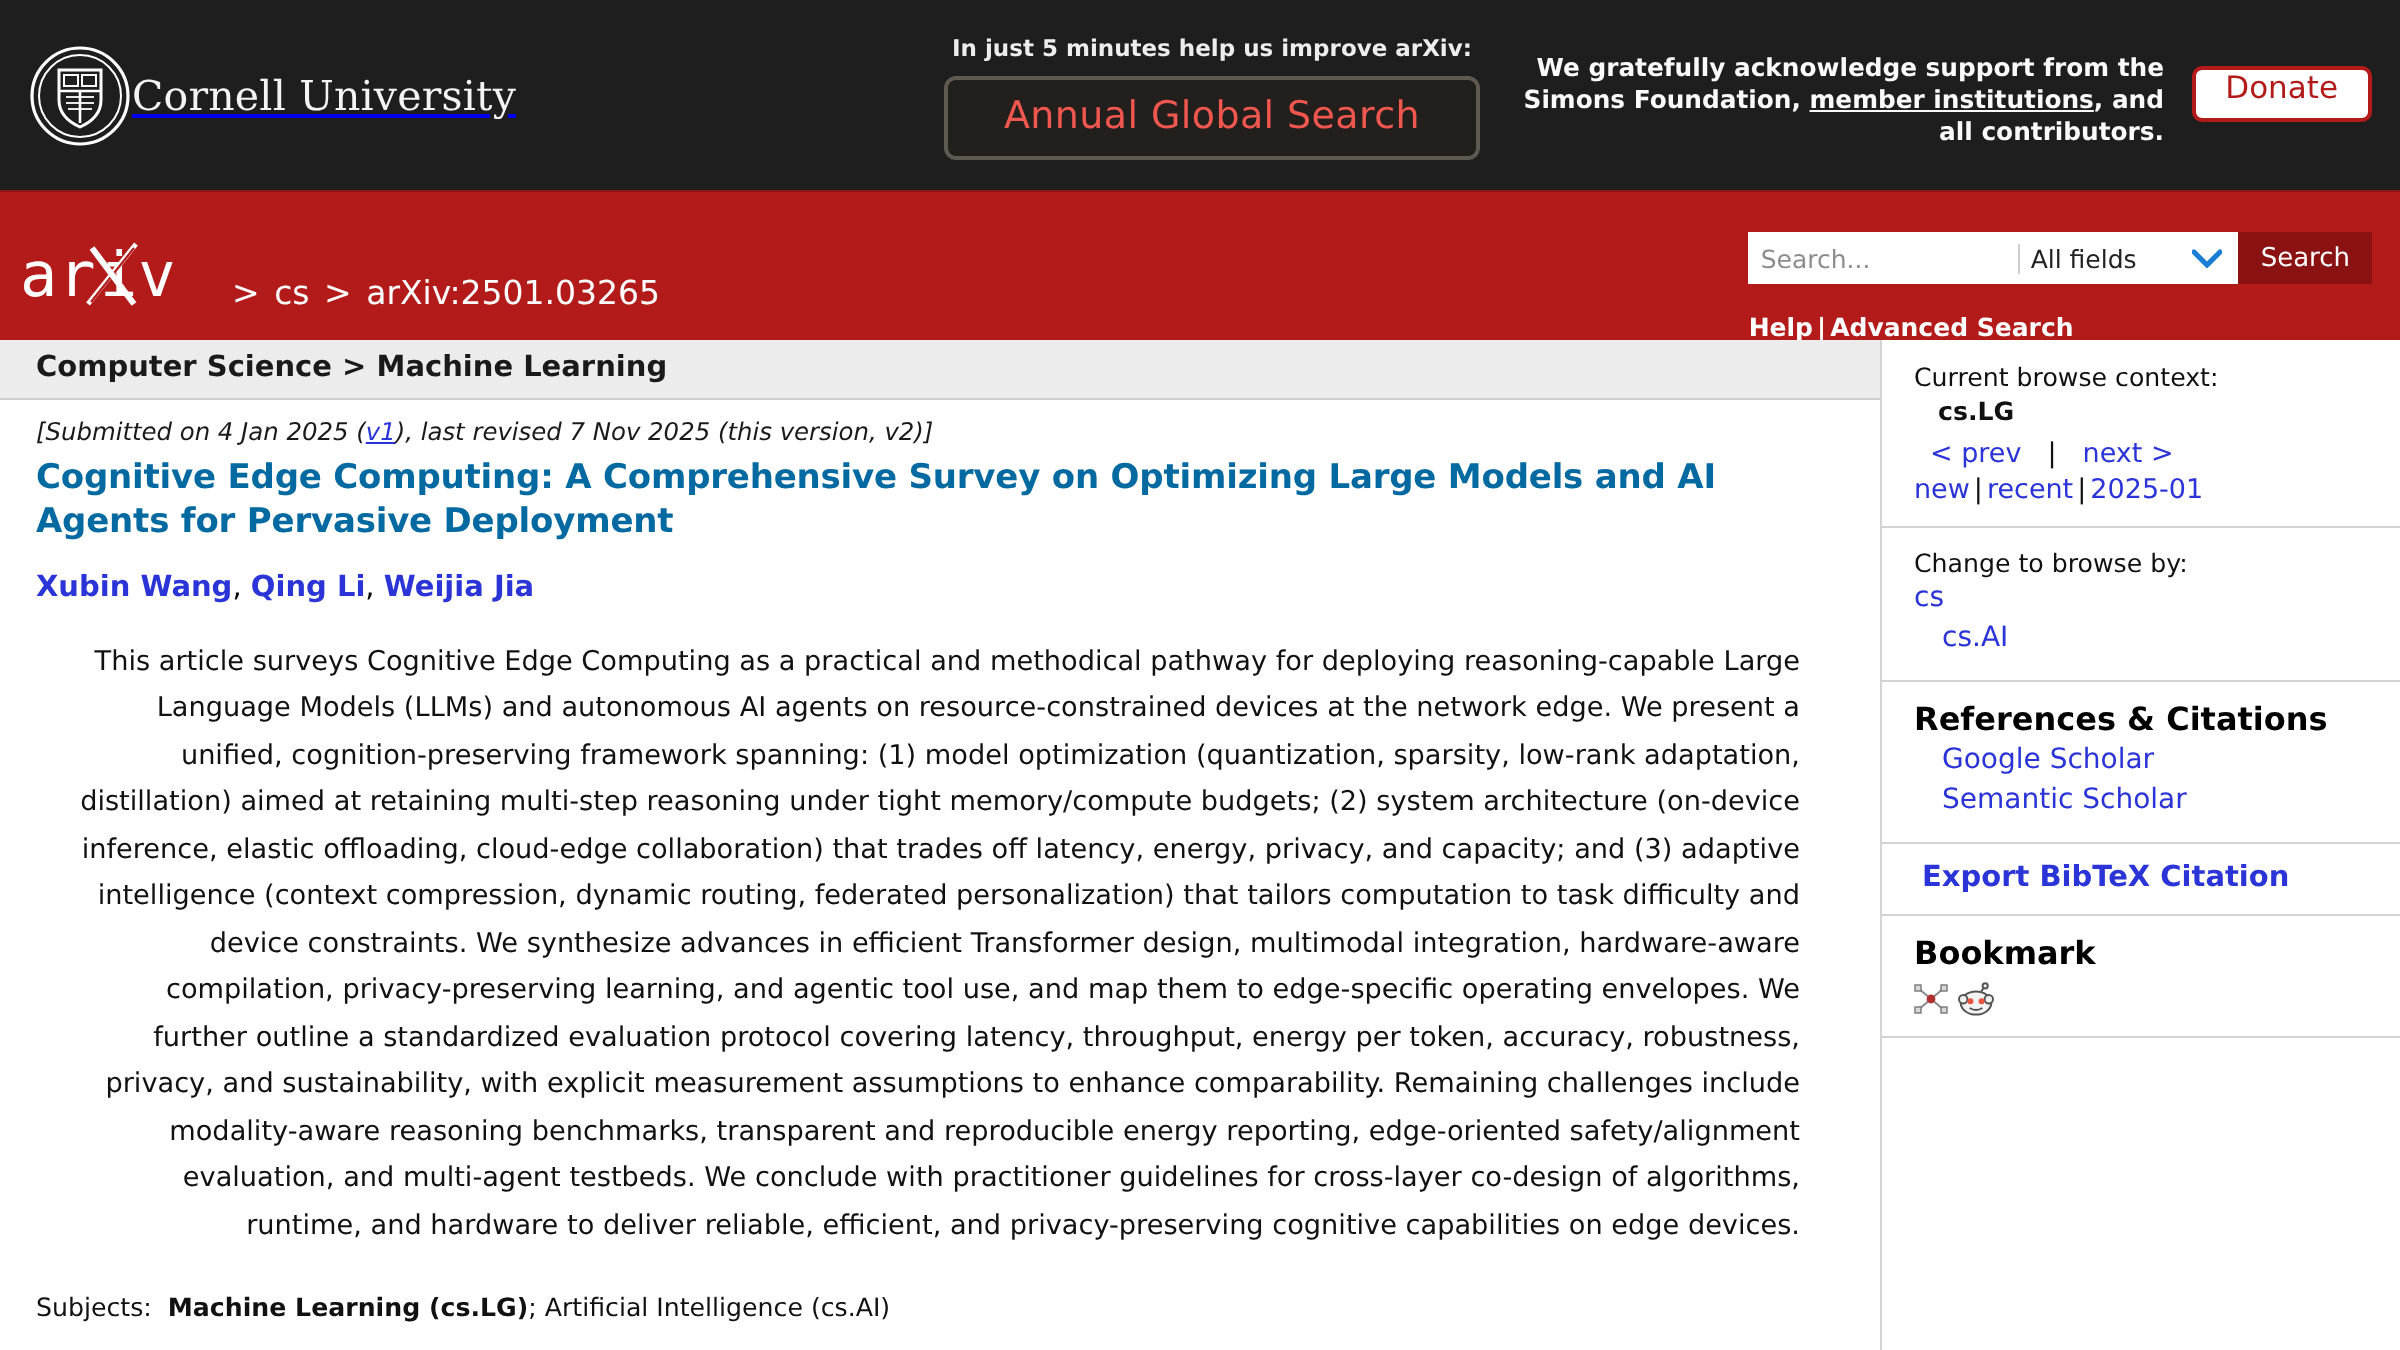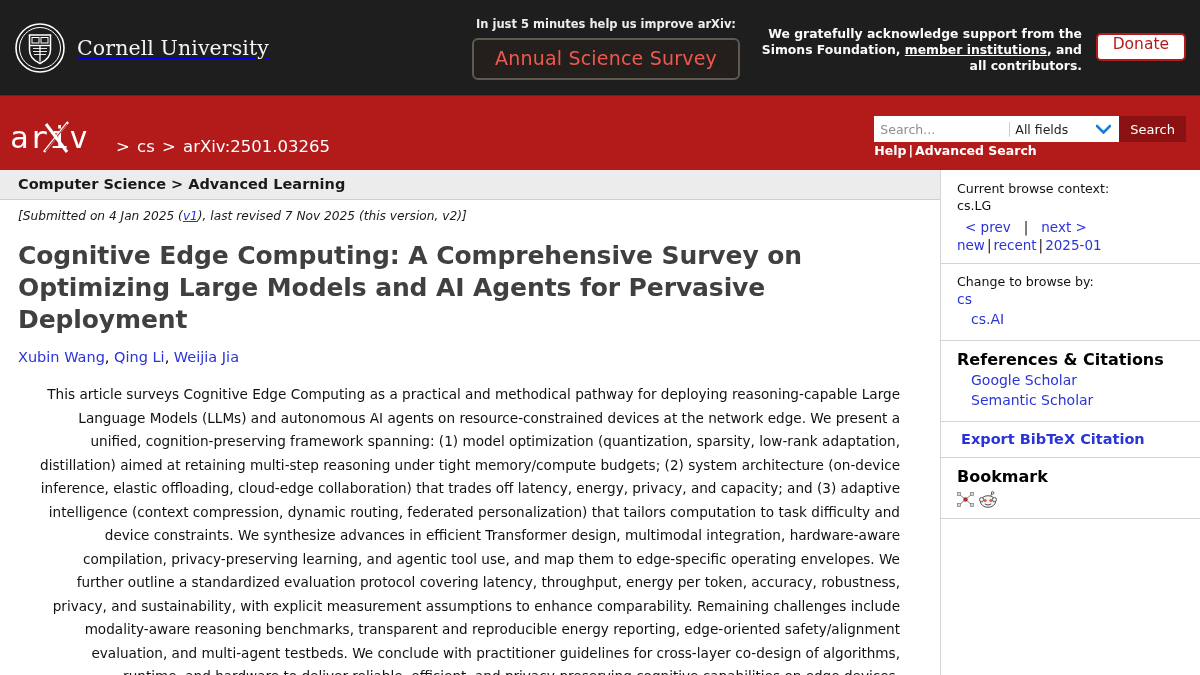--- a/index.html
+++ b/index.html
@@ -16,21 +16,20 @@
     background: #1e1e1e;
     height: 95px;
     position: relative;
     display: flex;
     align-items: center;
     color: #fff;
   }
   .cu-logo-wrap {
     display: flex; align-items: center;
     padding-left: 14px;
-    gap: 11px;
   }
   .cu-seal { width: 52px; height: 52px; display:block; }
   .cu-name {
     font-family: "DejaVu Serif", "Liberation Serif", serif;
     font-size: 20.5px;
     color: #f4f4f4;
     letter-spacing: .1px;
     white-space: nowrap;
   }
 
@@ -147,21 +146,21 @@
   .search-btn {
     background: #8b1212;
     color: #fff;
     border: none;
     font-size: 13px;
     font-family: "DejaVu Sans", "Liberation Sans", sans-serif;
     padding: 0 11px;
     cursor: pointer;
   }
   .help-row {
-    margin-top: 1px;
+    margin-top: 14px;
     font-size: 12.5px;
     font-weight: bold;
     color: #fff;
   }
   .help-row a { color: #fff; text-decoration: none; }
   .help-row .bar { padding: 0 2px; }
 
   
   .page { display: flex; height: 505px; }
   .main-col { width: 940px; position: relative; }
@@ -183,34 +182,34 @@
 
   .submit-line {
     font-style: italic;
     font-size: 12.2px;
     color: #1a1a1a;
     padding: 9px 0 0 18px;
   }
   .submit-line a { color: #2b34d6; }
 
   .paper-title {
-    font-size: 25px;
+    font-size: 17px;
     font-weight: bold;
     line-height: 1.28;
-    color: #404040;
-    margin: 17px 18px 0 18px;
+    color: #0369a1;
+    margin: 6px 18px 0 18px;
     letter-spacing: -.1px;
   }
 
   .authors {
     margin: 13px 18px 0 18px;
     font-size: 14.5px;
     color: #2b34d6;
   }
-  .authors a { color: #2b34d6; text-decoration: none; }
+  .authors a { color: #2b34d6; text-decoration: none; font-weight: bold; }
   .authors .comma { color: #000; }
 
   .abstract {
     margin: 18px 40px 0 40px;
     font-size: 13.6px;
     line-height: 1.73;
     color: #111;
     text-align: right;
   }
 
@@ -245,21 +244,21 @@
   }
   .side-link {
     display: block;
     color: #2b34d6;
     text-decoration: none;
     font-size: 14px;
     margin-left: 14px;
     line-height: 1.42;
   }
   .side-txt { font-size: 12.6px; color: #111; line-height: 1.35; }
-  .side-txt.b { font-weight: normal; }
+  .side-txt.b { font-weight: bold; margin-left: 12px; }
 
   .lic-row { display: flex; align-items: center; gap: 9px; margin-top: 5px; }
   .cc-badge {
     display: flex; align-items: center;
     height: 15px; border: 1px solid #7a7a7a;
     background: #000;
     overflow: hidden;
   }
   .cc-left {
     background: #c9c9c9; color: #111;
@@ -308,21 +307,21 @@
       <line x1="26" y1="23.5" x2="26" y2="39.5" stroke="#fff" stroke-width="1.3"></line>
       <line x1="19" y1="26.5" x2="33" y2="26.5" stroke="#fff" stroke-width=".9"></line>
       <line x1="19" y1="29.5" x2="33" y2="29.5" stroke="#fff" stroke-width=".9"></line>
       <line x1="20" y1="32.5" x2="32" y2="32.5" stroke="#fff" stroke-width=".9"></line>
     </svg>
     <span class="cu-name">Cornell University</span>
   </a>
 
   <div class="survey-block">
     <div class="survey-lead">In just 5 minutes help us improve arXiv:</div>
-    <a class="survey-btn" href="#">Annual Science Survey</a>
+    <a class="survey-btn" href="#">Annual Global Search</a>
   </div>
 
   <div class="support-block">
     <span>We gratefully acknowledge support from the</span><br>
     <span>Simons Foundation, </span><a href="#">member institutions</a><span>, and</span><br>
     <span>all contributors.</span>
   </div>
 
   <a class="donate-btn" href="#">Donate</a>
 </div>
@@ -372,21 +371,21 @@
   </div>
 </div>
 
 <div class="page">
 
   <div class="main-col">
 
     <div class="subject-bar">
       <a href="#">Computer Science</a>
       <span>&gt;</span>
-      <a href="#">Advanced Learning</a>
+      <a href="#">Machine Learning</a>
     </div>
 
     <div class="submit-line">
       <span>[Submitted on 4 Jan 2025 (</span><a href="#">v1</a><span>), last revised 7 Nov 2025 (this version, v2)]</span>
     </div>
 
     <h1 class="paper-title">Cognitive Edge Computing: A Comprehensive Survey on Optimizing Large Models and AI Agents for Pervasive Deployment</h1>
 
     <div class="authors">
       <a href="#">Xubin Wang</a><span class="comma">, </span><a href="#">Qing Li</a><span class="comma">, </span><a href="#">Weijia Jia</a>

